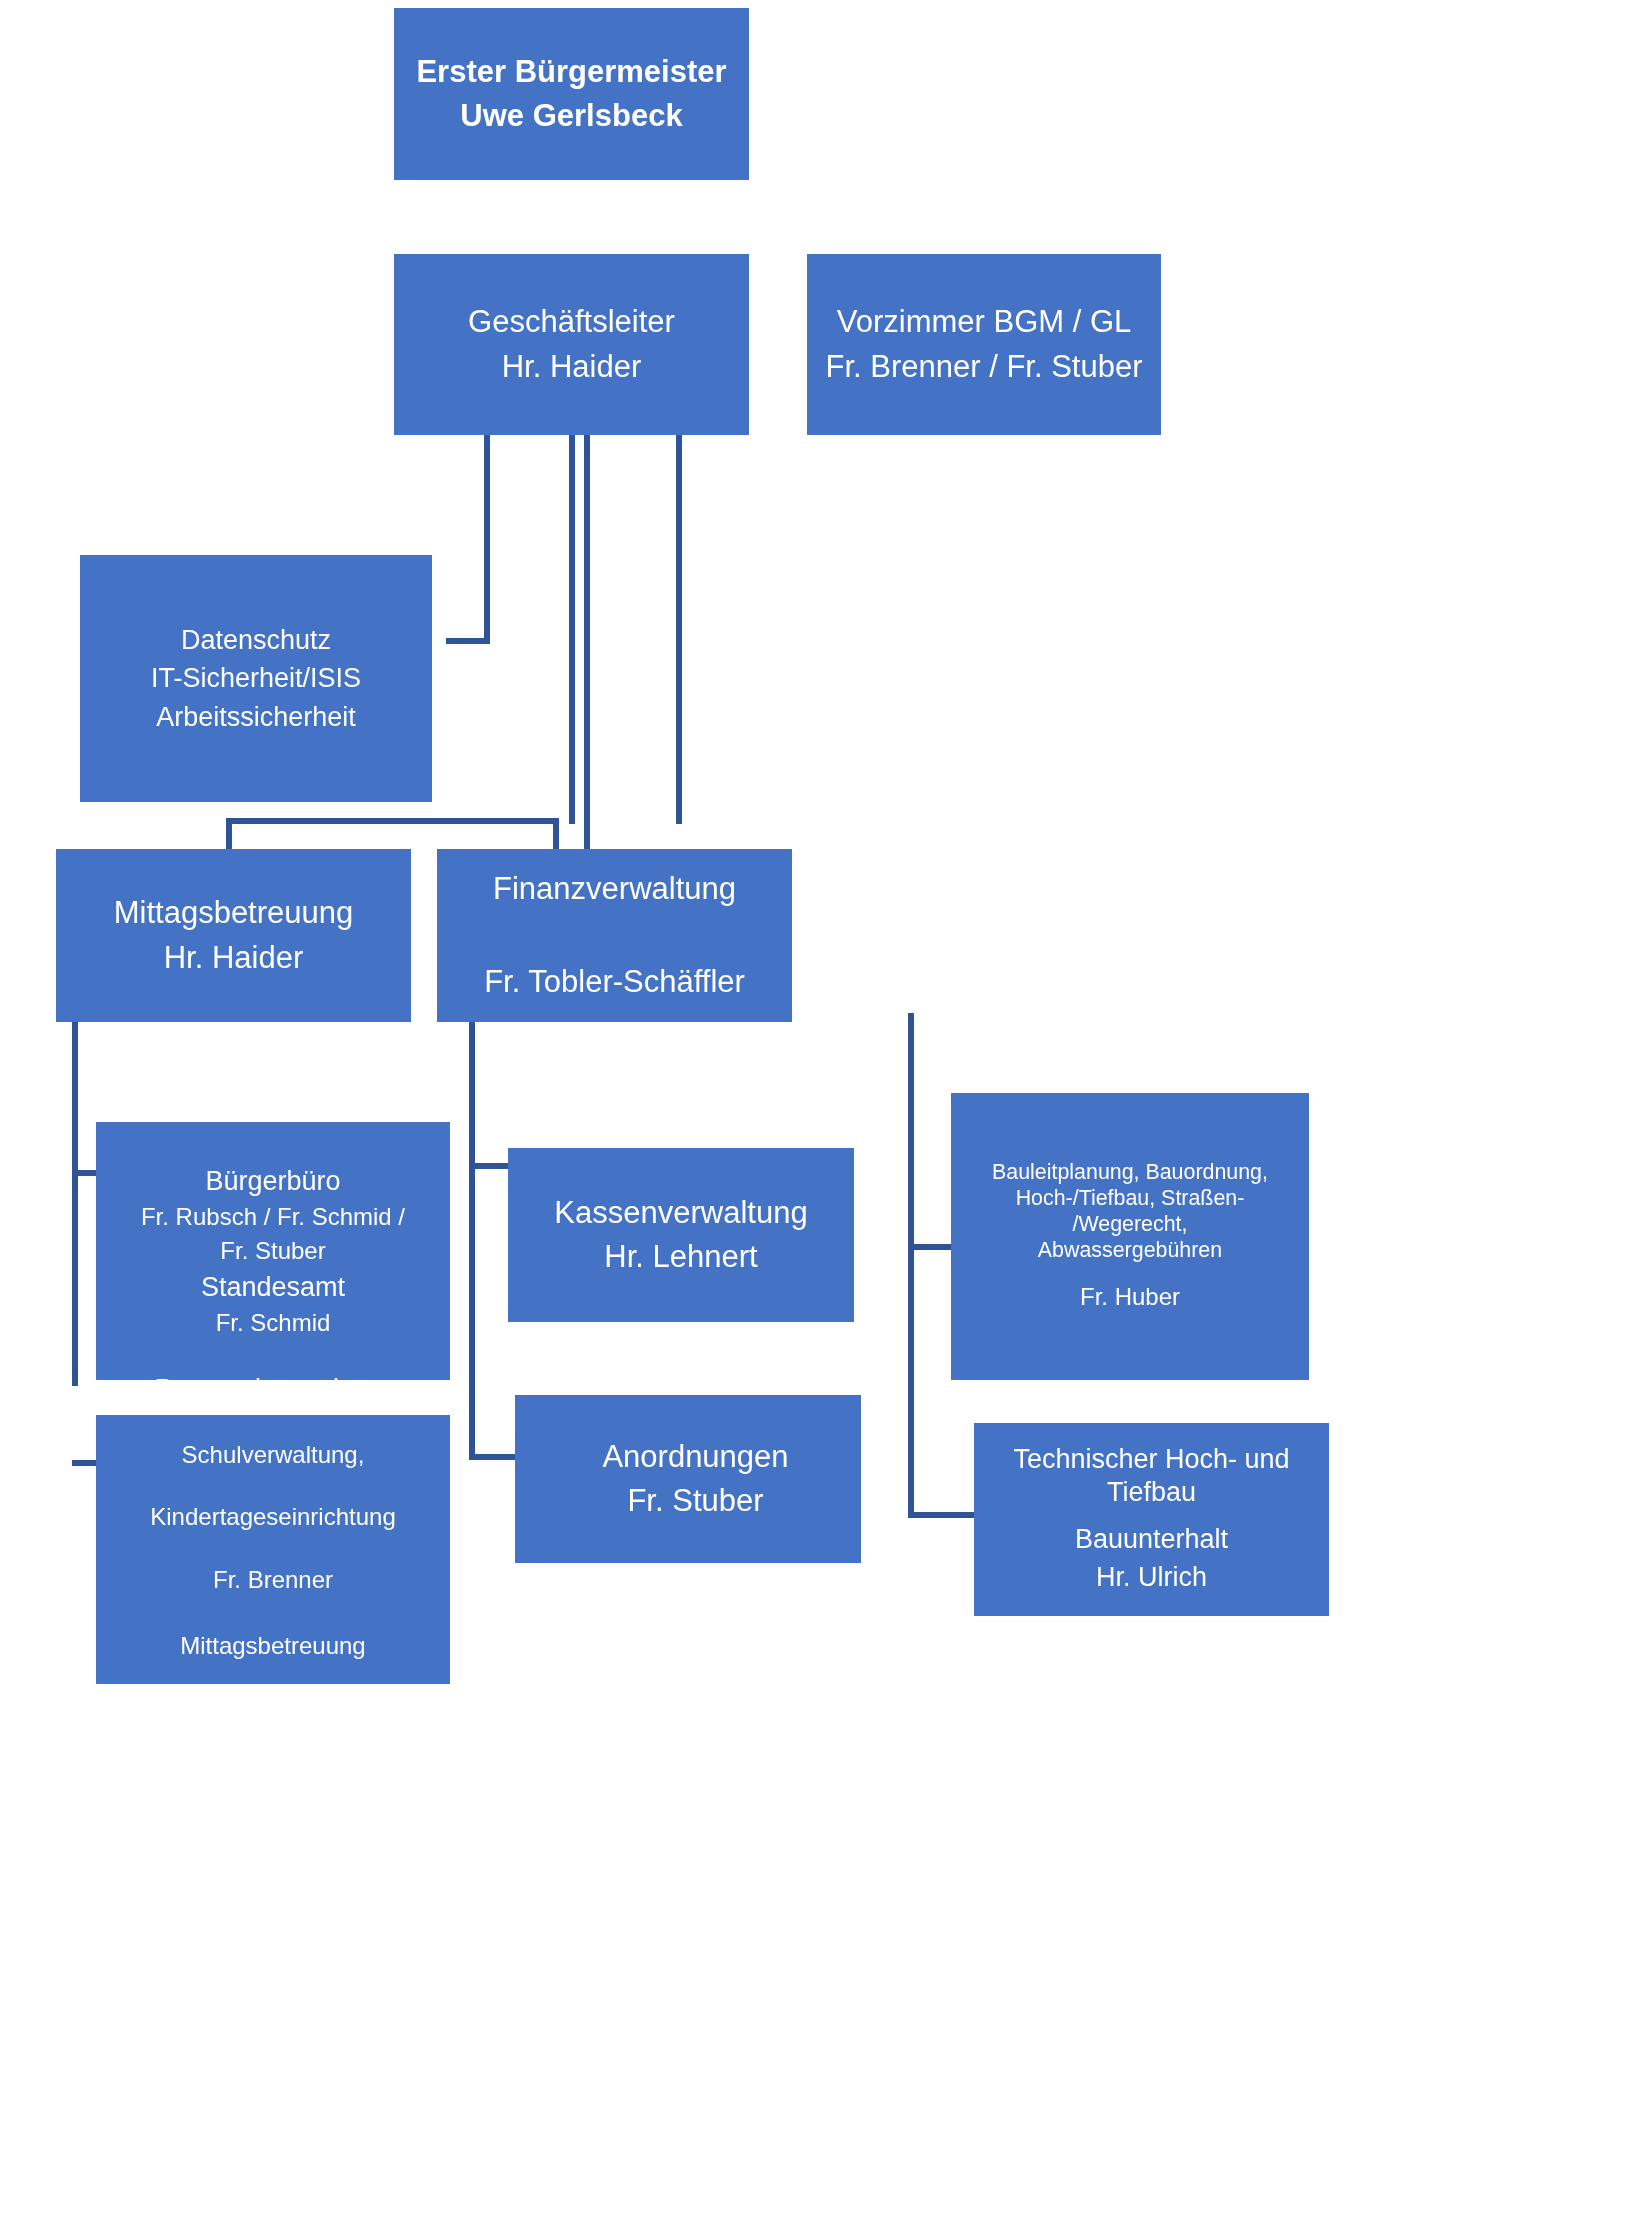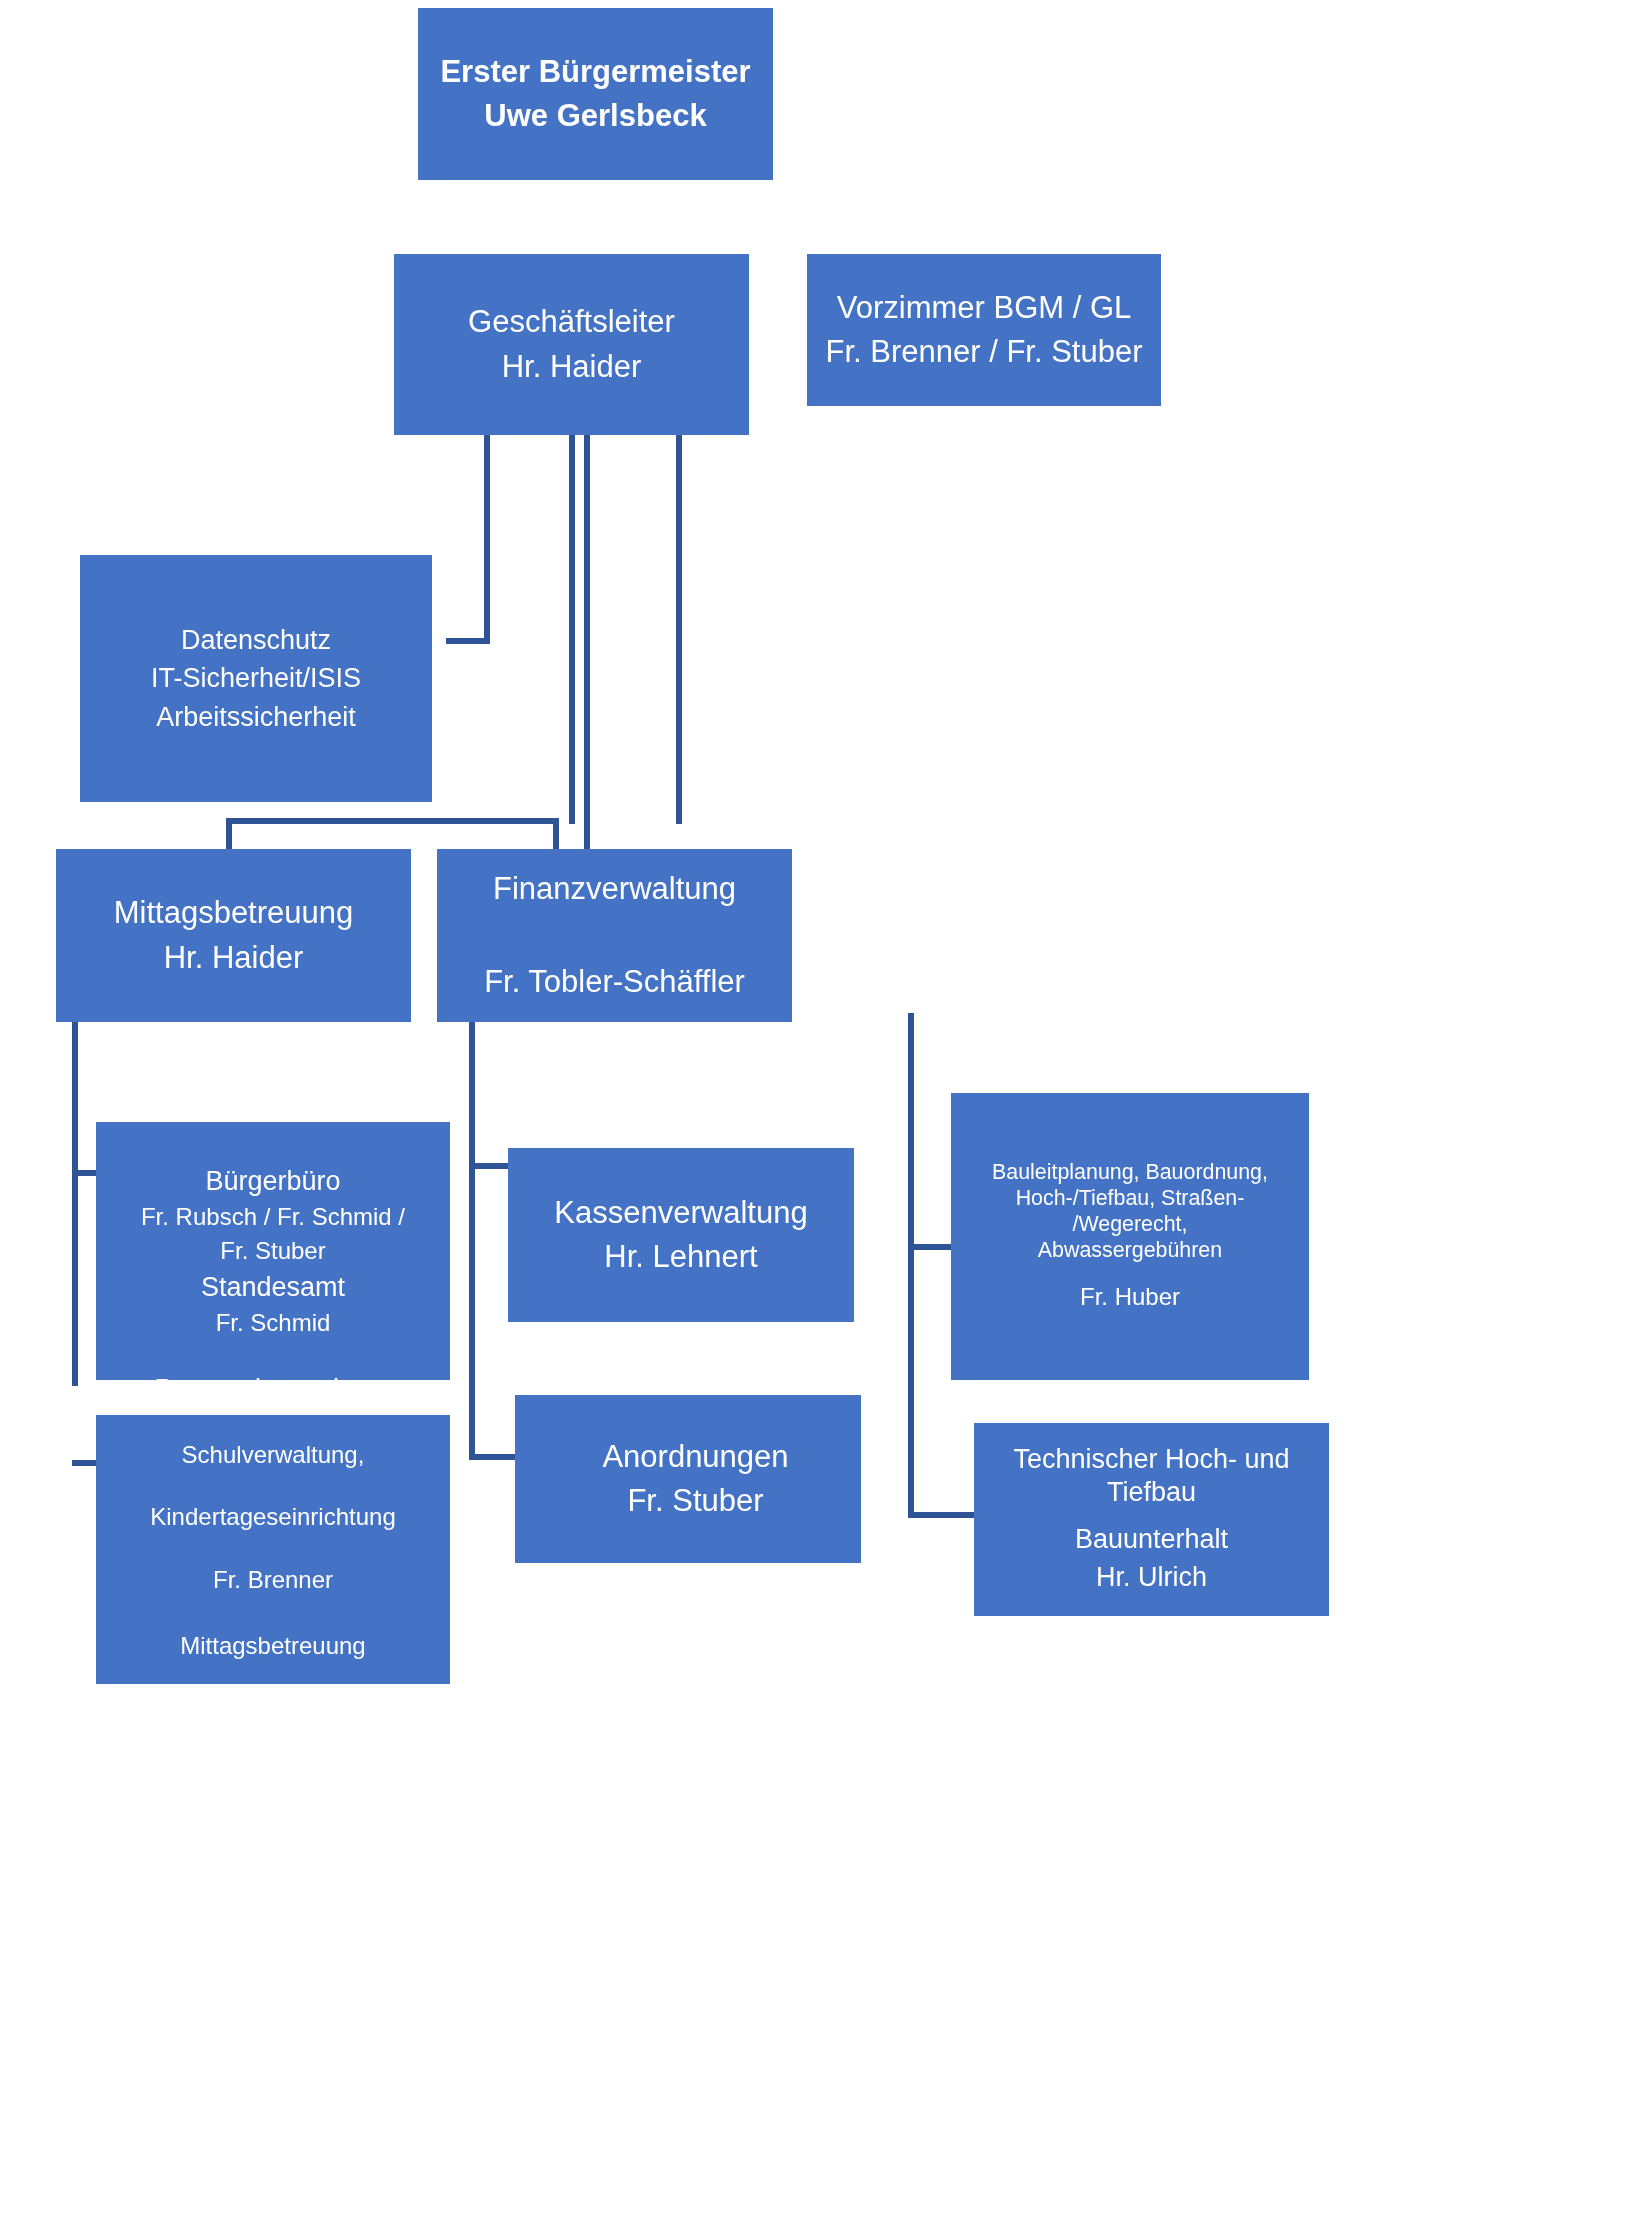--- a/index.html
+++ b/index.html
@@ -24,21 +24,21 @@
     display: flex;
     flex-direction: column;
     align-items: center;
     justify-content: center;
     text-align: center;
     box-sizing: border-box;
     padding: 4.8px 8px;
     line-height: 1.42;
   }
   .node .ln { display: block; width: 100%; }
-  .node.bold { font-weight: bold; margin-left: 24px; }
+  .node.bold { font-weight: bold; }
 
   
   .conn {
     position: absolute;
     background: #2E5496;
   }
   .v { width: 5.6px; }
   .h { height: 5.6px; }
   .t-md   { font-size: 31px; }
   .t-sm   { font-size: 27px; }
@@ -77,21 +77,21 @@
   <div class="node bold t-md" style="left:394px; top:8px; width:355px; height:172px;">
     <span class="ln">Erster Bürgermeister</span>
     <span class="ln">Uwe Gerlsbeck</span>
   </div>
 
   <div class="node t-md" style="left:394px; top:254px; width:355px; height:181px;">
     <span class="ln">Geschäftsleiter</span>
     <span class="ln">Hr. Haider</span>
   </div>
 
-  <div class="node t-md" style="left:807px; top:254px; width:354px; height:152px;">
+  <div class="node t-md" style="left:807px; top:254px; width:354px; height:181px;">
     <span class="ln">Vorzimmer BGM / GL</span>
     <span class="ln">Fr. Brenner / Fr. Stuber</span>
   </div>
 
   <div class="node t-sm" style="left:80px; top:555px; width:352px; height:247px;">
     <span class="ln">Datenschutz</span>
     <span class="ln">IT-Sicherheit/ISIS</span>
     <span class="ln">Arbeitssicherheit</span>
   </div>
 

